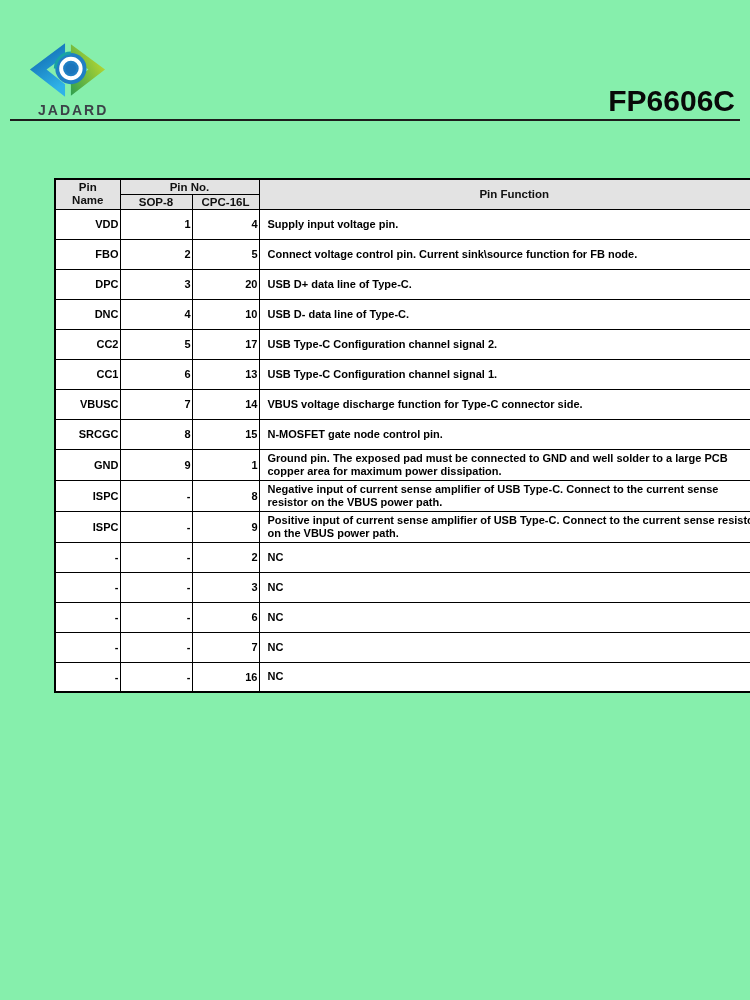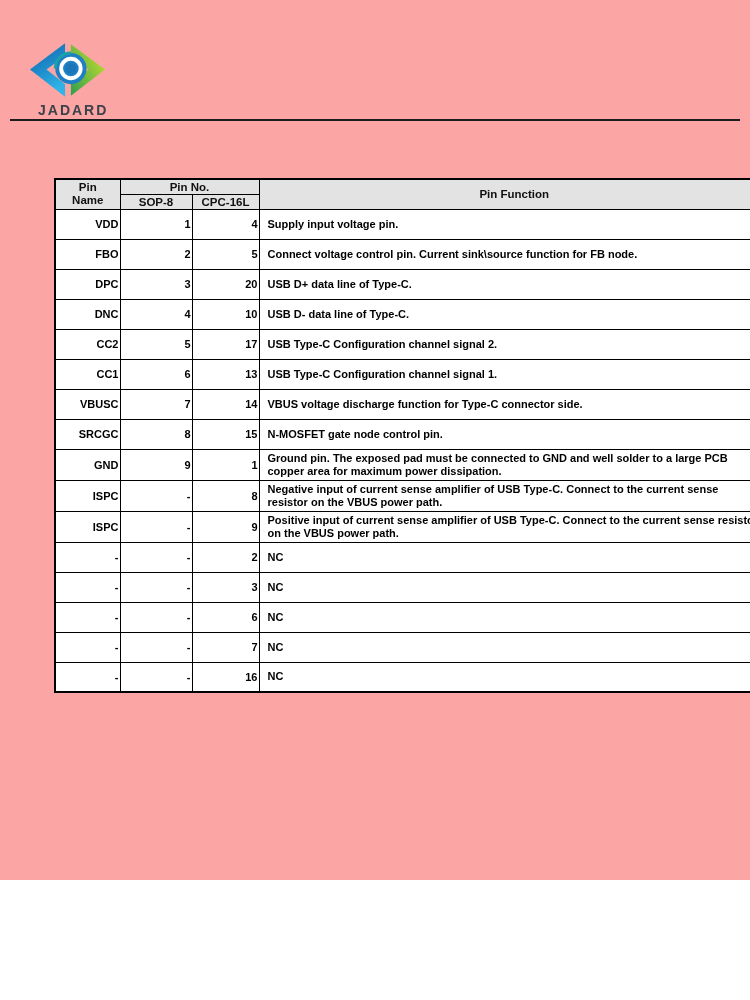--- a/index.html
+++ b/index.html
@@ -1,20 +1,20 @@
 <!DOCTYPE html>
 <html><head>
 <meta charset="utf-8">
 <style>
   html, body { margin: 0; padding: 0; background: #ffffff; }
   .page {
     position: relative;
     width: 750px;
-    height: 880px;
-    background: #fca5a5;
+    height: 1000px;
+    background: #86efac;
     font-family: "Liberation Sans", sans-serif;
     color: #000;
     overflow: hidden;
   }
 
   
   .logo-block { position: absolute; left: 28px; top: 42px; width: 120px; }
   .logo-block svg { display: block; }
   .brand-name {
     margin: 3px 0 0 10px;
@@ -100,20 +100,21 @@
       <polygon points="44,2 79,28 44,55 44,42 62,28 44,15" fill="url(#ggreen)"></polygon>
       <polygon points="38,1 2,28 38,56 38,43 19,28 38,14" fill="url(#gblue)"></polygon>
       <circle cx="44" cy="27" r="16" fill="#1f7fc4"></circle>
       <circle cx="44" cy="27" r="10" fill="none" stroke="#ffffff" stroke-width="4"></circle>
       <path d="M44 11 A16 16 0 0 0 28 27" fill="none" stroke="#17a2a6" stroke-width="3"></path>
       <circle cx="44" cy="27" r="5.5" fill="#1b75bb"></circle>
     </svg>
     <div class="brand-name">JADARD</div>
   </div>
 
+  <div class="part-number">FP6606C</div>
 
   <div class="header-rule"></div>
 
 
   <div class="table-wrap">
     <table class="pin-table">
       <colgroup>
         <col style="width:65px">
         <col style="width:72px">
         <col style="width:67px">

